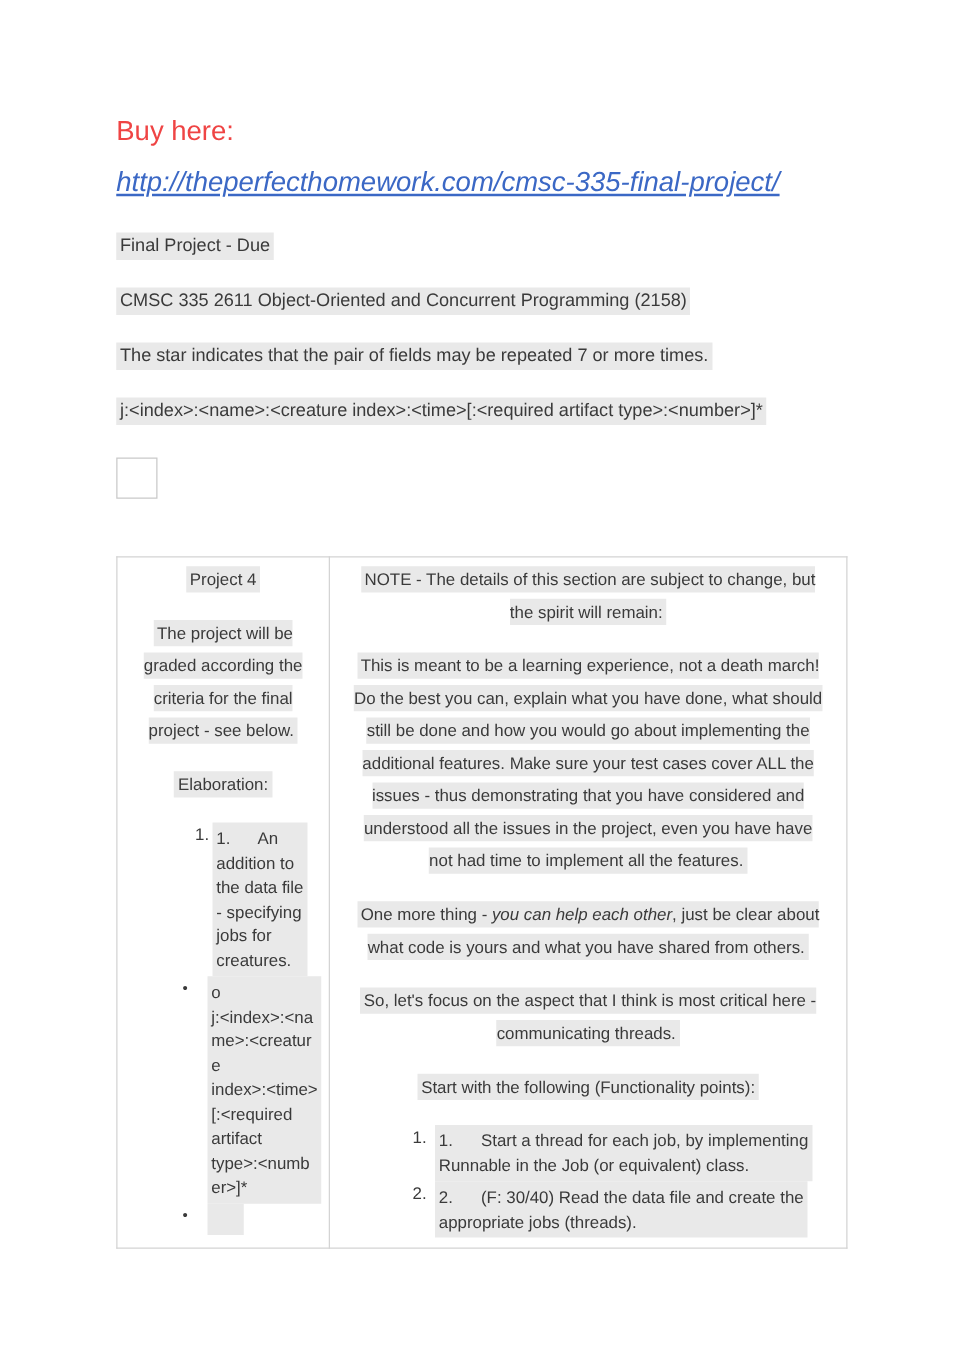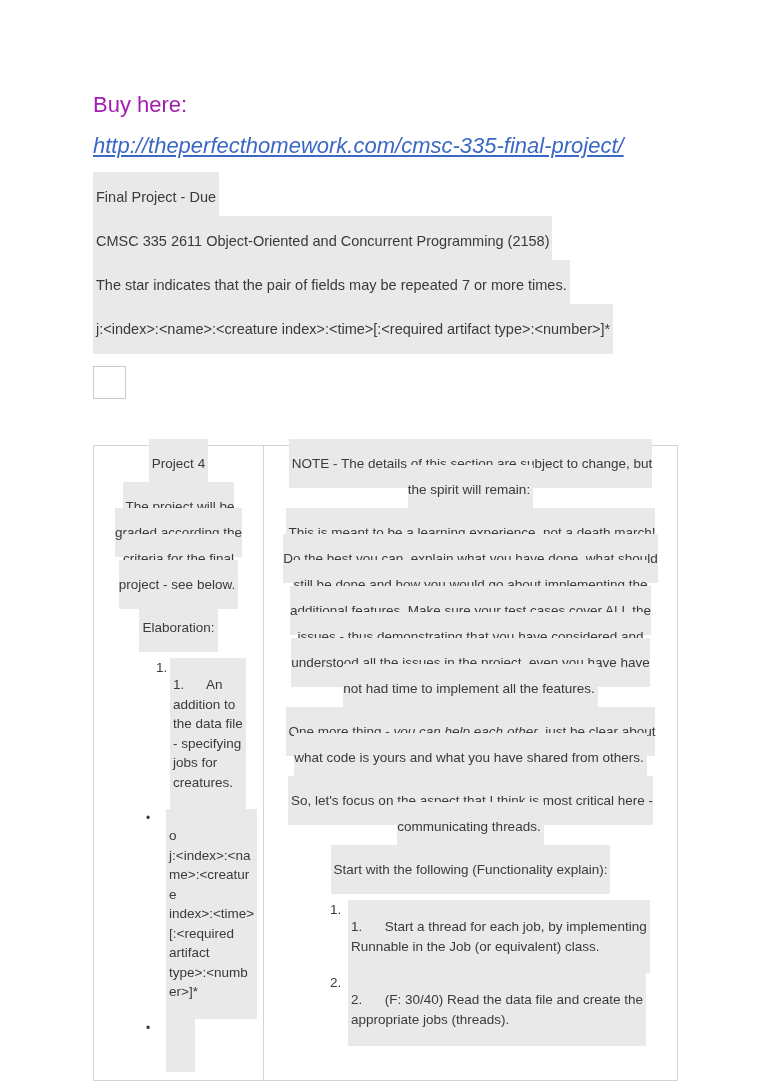--- a/index.html
+++ b/index.html
@@ -7,36 +7,36 @@
   body {
     width: 769px; height: 1088px;
     background: #ffffff;
     font-family: "Liberation Sans", sans-serif;
     color: #3a3a3a;
     overflow: hidden;
   }
   .page { padding: 90px 90px 0 93px; }
 
   .doc-title {
-    font-size: 22px; font-weight: 400; color: #a21caf;
+    font-size: 22px; font-weight: 400; color: #ef4444;
     margin: 0; line-height: 30px;
   }
   .doc-link {
     display: inline-block; font-size: 22px; line-height: 30px;
     color: #3b68c5; text-decoration: underline; margin-top: 11px;
     cursor: pointer;
     font-style: italic;
   }
 
   .intro-para { margin: 25px 0 0 0; font-size: 14.5px; line-height: 19px; }
   .intro-para.first { margin-top: 27px; }
 
   .hl {
     background: #e9e9e9;
-    padding: 17px 3px;
+    padding: 3px 3px;
     white-space: pre-wrap;
   }
 
   .placeholder-box {
     width: 33px; height: 33px;
     border: 1px solid #c9c9c9;
     background: #ffffff;
     margin-top: 27px;
   }
 
@@ -139,21 +139,21 @@
 Do the best you can, explain what you have done, what should
 still be done and how you would go about implementing the
 additional features. Make sure your test cases cover ALL the
 issues - thus demonstrating that you have considered and
 understood all the issues in the project, even you have have
 not had time to implement all the features.</span></p>
         <p class="cell-para"><span class="hl"><span>One more thing - </span><em>you can help each other</em><span>, just be clear about
 what code is yours and what you have shared from others.</span></span></p>
         <p class="cell-para"><span class="hl">So, let's focus on the aspect that I think is most critical here -
 communicating threads.</span></p>
-        <p class="cell-para"><span class="hl">Start with the following (Functionality explain):</span></p>
+        <p class="cell-para"><span class="hl">Start with the following (Functionality points):</span></p>
         <div class="list-row r-num">
           <span class="marker">1.</span>
           <span class="content hl">1.      Start a thread for each job, by implementing
 Runnable in the Job (or equivalent) class.</span>
         </div>
         <div class="list-row r-num">
           <span class="marker">2.</span>
           <span class="content hl">2.      (F: 30/40) Read the data file and create the
 appropriate jobs (threads).</span>
         </div>

